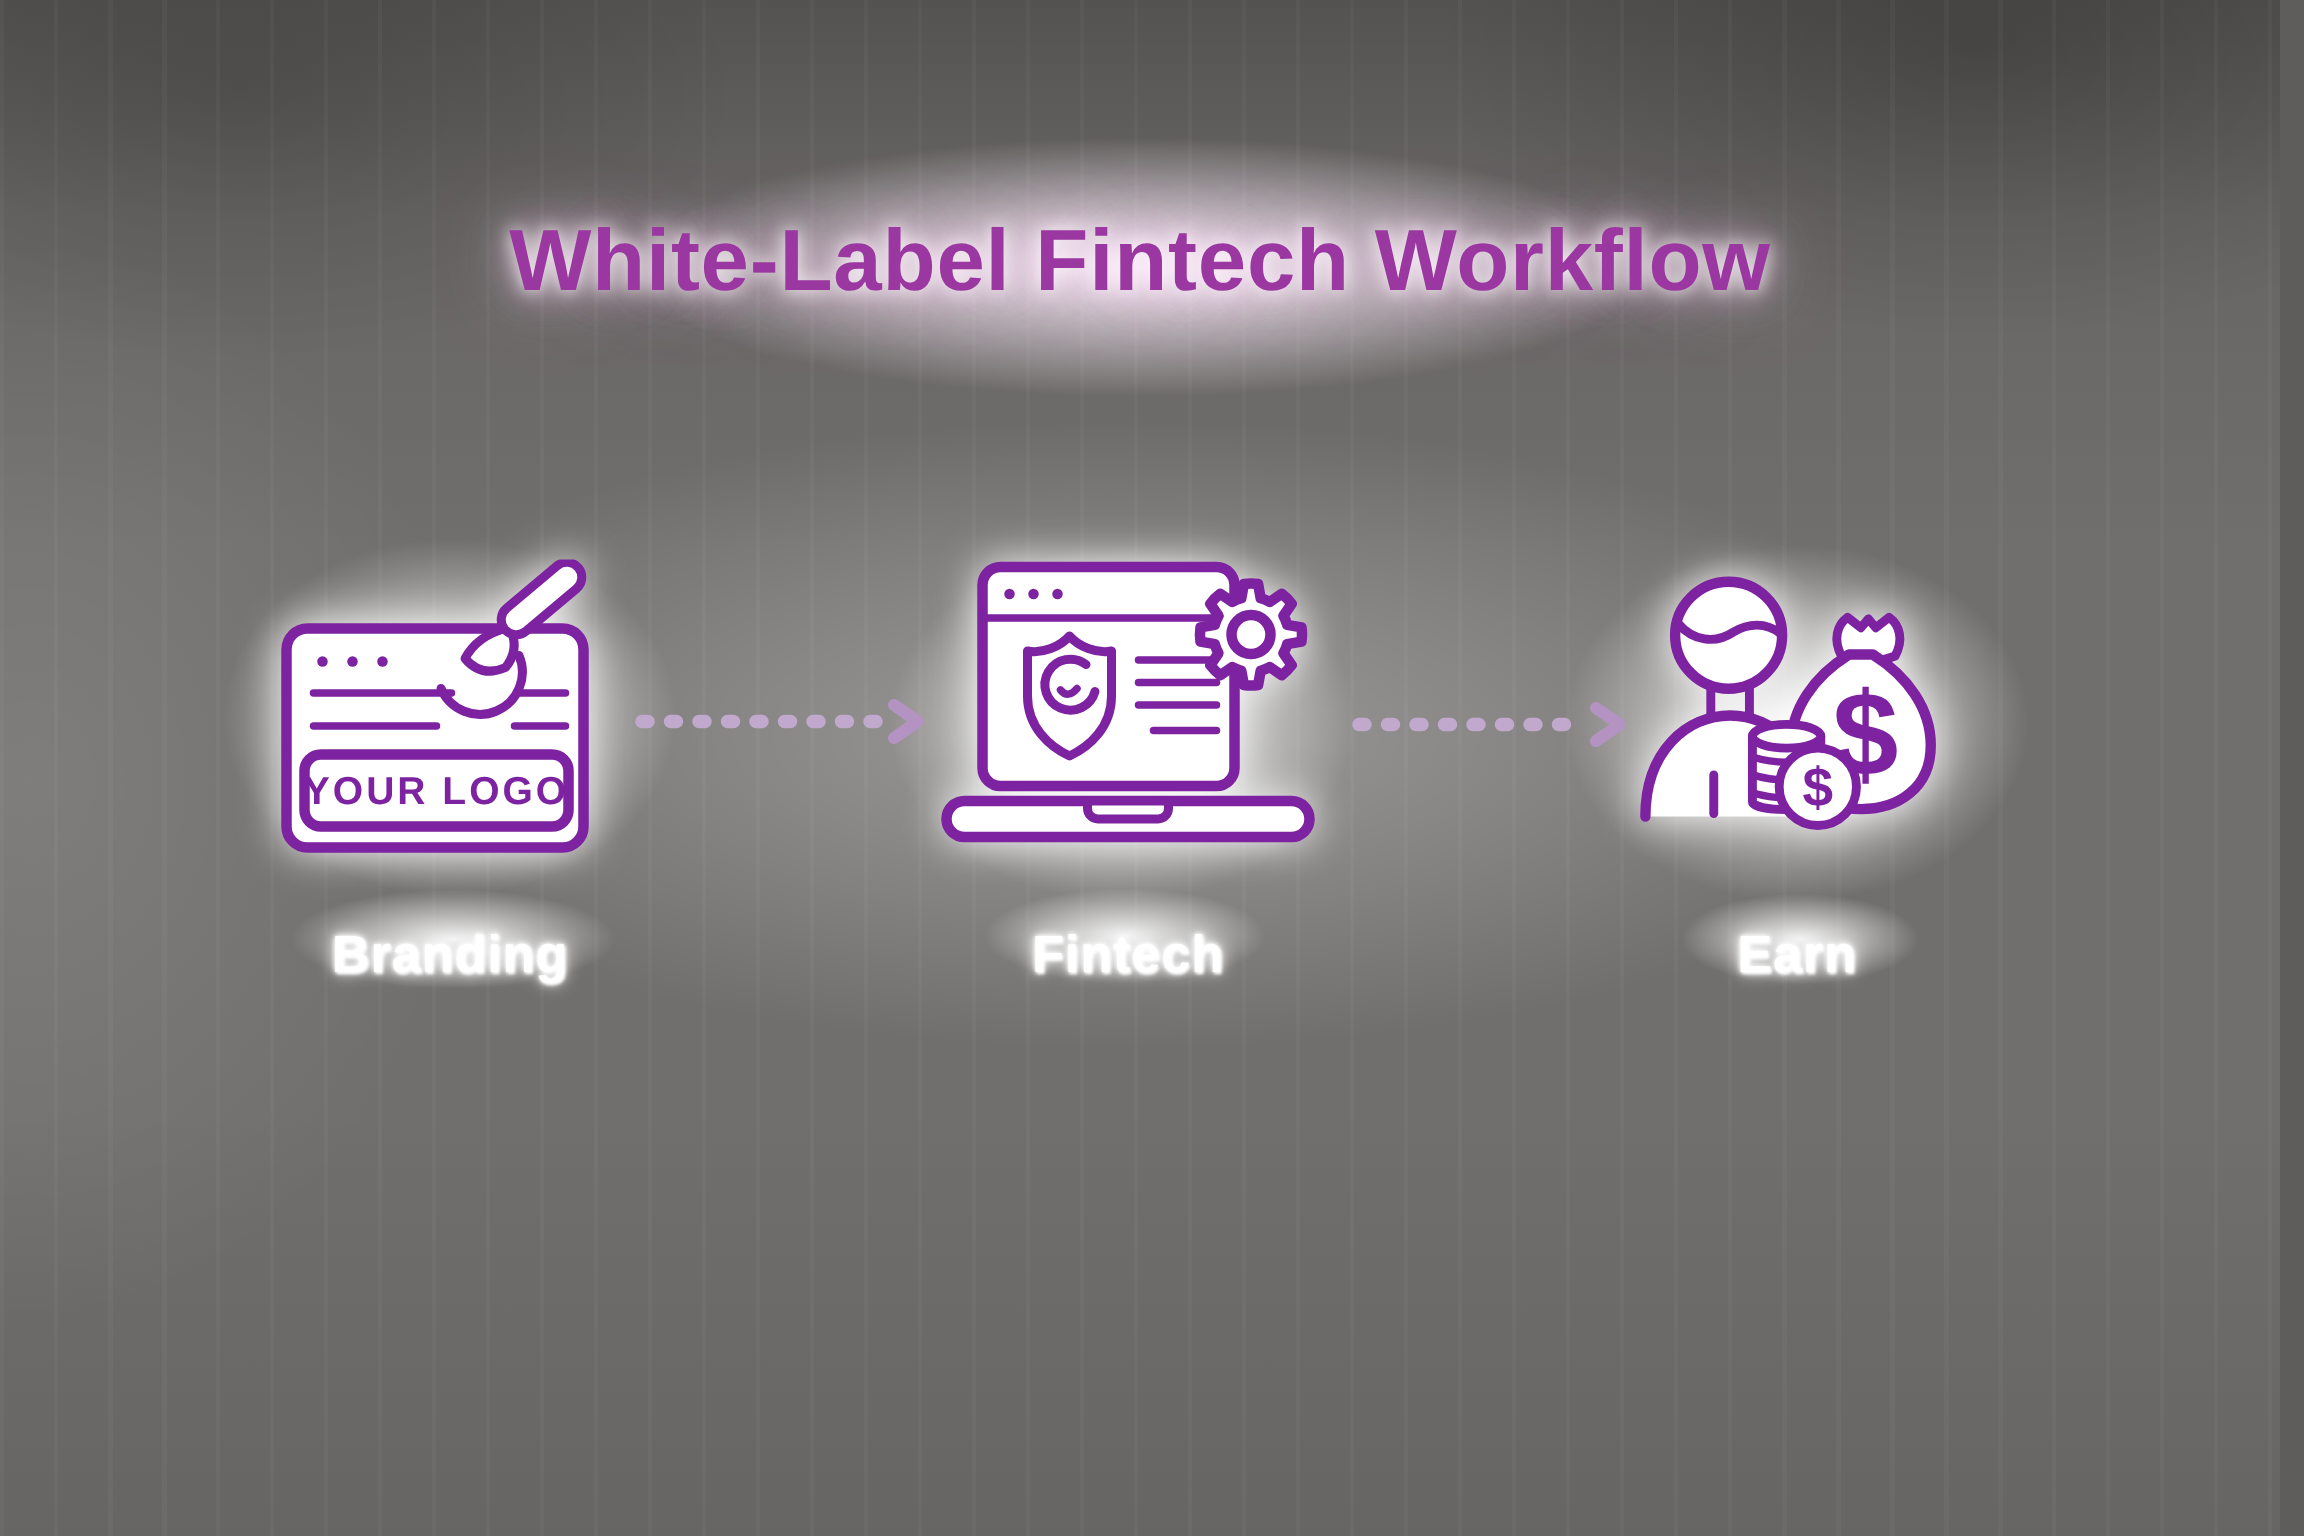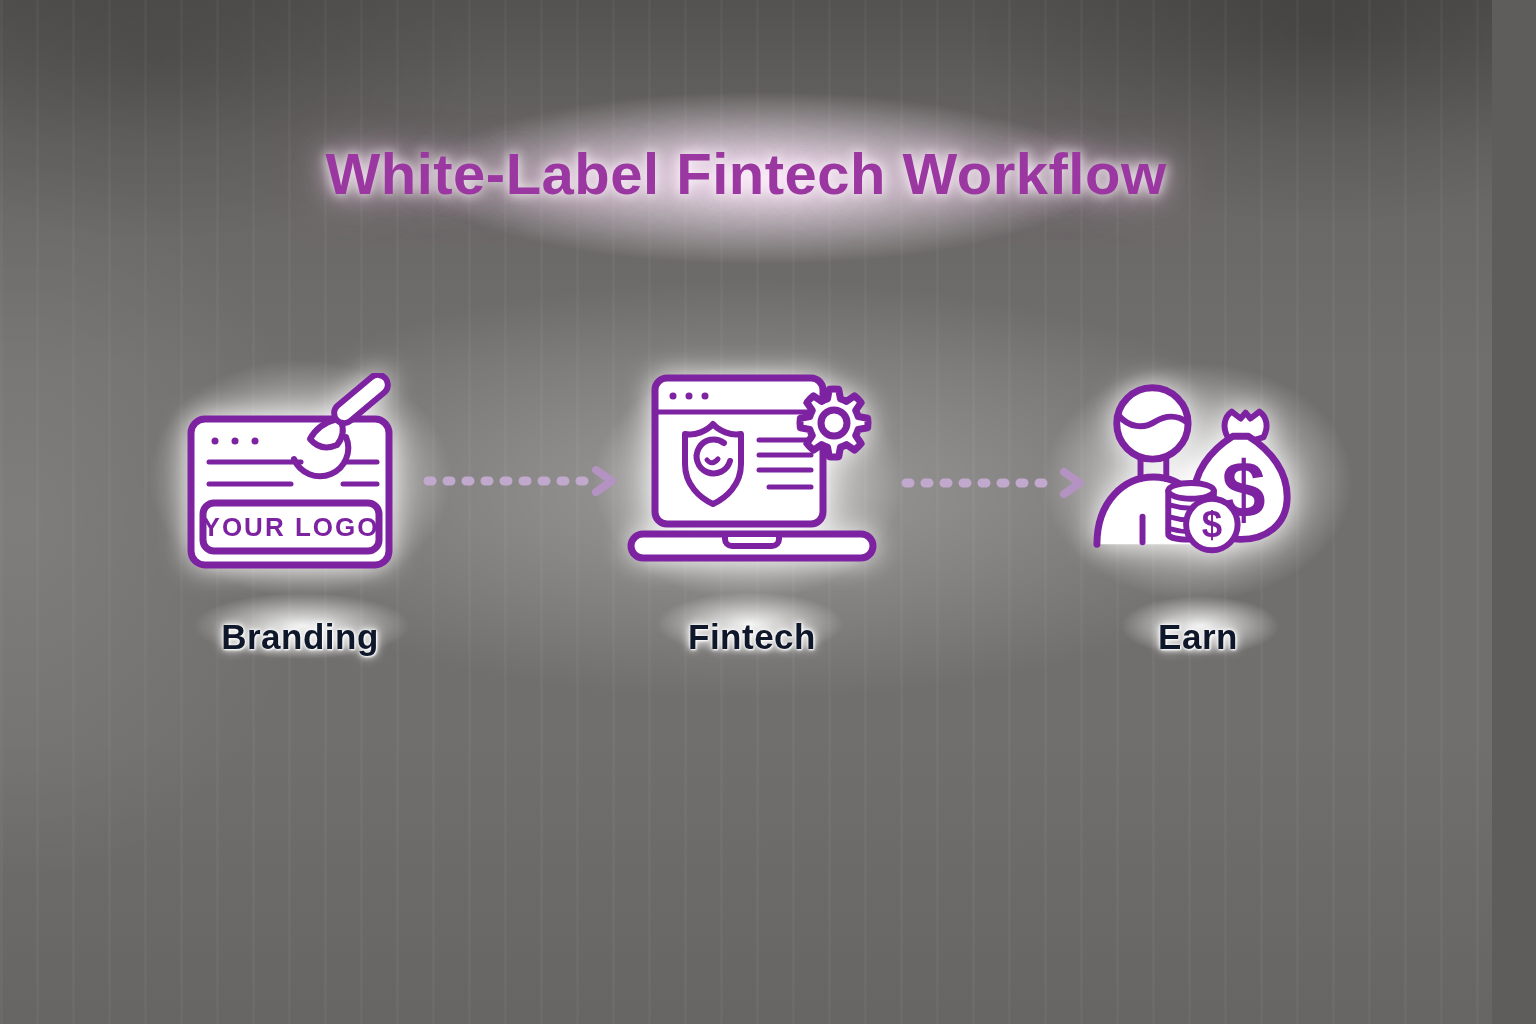--- a/index.html
+++ b/index.html
@@ -1,19 +1,20 @@
 <!DOCTYPE html>
 <html><head>
 <meta charset="utf-8">
 <style>
   html,body{margin:0;padding:0;background:#5f5d5b;}
   .canvas{
     position:relative;width:1492px;height:1024px;overflow:hidden;
     background:#716f6d;
     font-family:"Liberation Sans", sans-serif;
+    padding-left:28px;
   }
   
   .bg-shade{
     position:absolute;inset:0;
     background:
       radial-gradient(520px 280px at 1320px 30px, rgba(0,0,0,0.20), rgba(0,0,0,0) 70%),
       radial-gradient(480px 260px at 160px 60px, rgba(0,0,0,0.14), rgba(0,0,0,0) 70%),
       radial-gradient(420px 520px at 20px 520px, rgba(255,255,255,0.10), rgba(255,255,255,0) 70%),
       linear-gradient(180deg, rgba(18,16,14,0.30) 0%, rgba(18,16,14,0.10) 14%, rgba(18,16,14,0) 36%, rgba(18,16,14,0) 72%, rgba(18,16,14,0.10) 100%);
   }
@@ -53,21 +54,21 @@
   }
   .step-branding{left:170px;}
   .step-deploy{left:622px;}
   .step-earn{left:1068px;}
   .icon-wrap{
     height:205px;display:flex;align-items:flex-end;justify-content:center;
     filter:drop-shadow(0 0 14px rgba(255,255,255,0.9));
   }
   .step-label{
     margin-top:44px;
-    font-size:35px;font-weight:700;color:#0f172a;letter-spacing:0.5px;
+    font-size:35px;font-weight:700;color:#ffffff;letter-spacing:0.5px;
     text-shadow:
       0 0 3px #ffffff, 0 0 6px #ffffff, 0 0 12px rgba(255,255,255,0.95),
       1px 1px 2px rgba(255,255,255,0.9);
   }
   .connector{position:absolute;}
   .connector-1{left:420px;top:466px;}
   .connector-2{left:898px;top:468px;}
   .icon-stroke{stroke:#7d22a0;stroke-linecap:round;stroke-linejoin:round;}
   svg text{font-family:"Liberation Sans", sans-serif;}
 </style>

